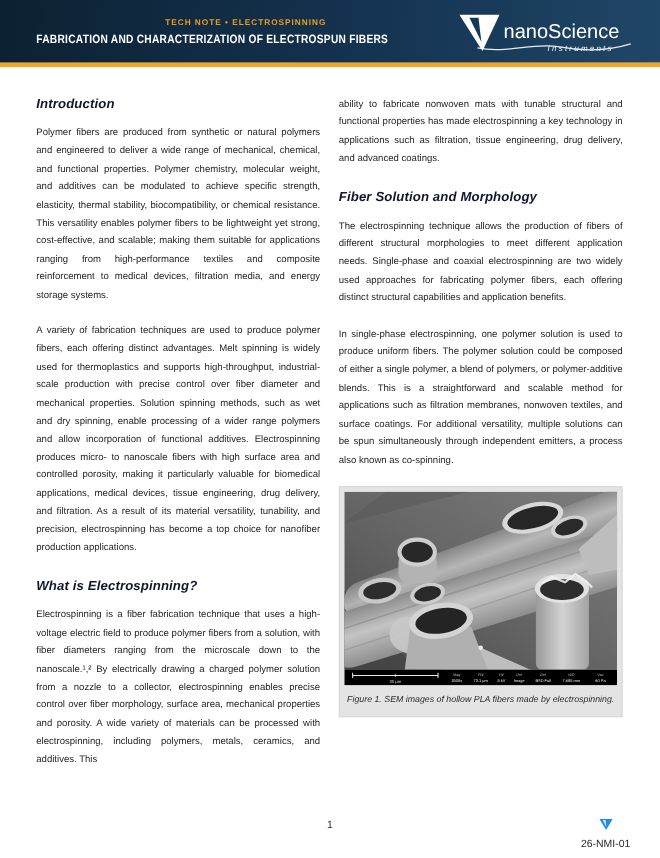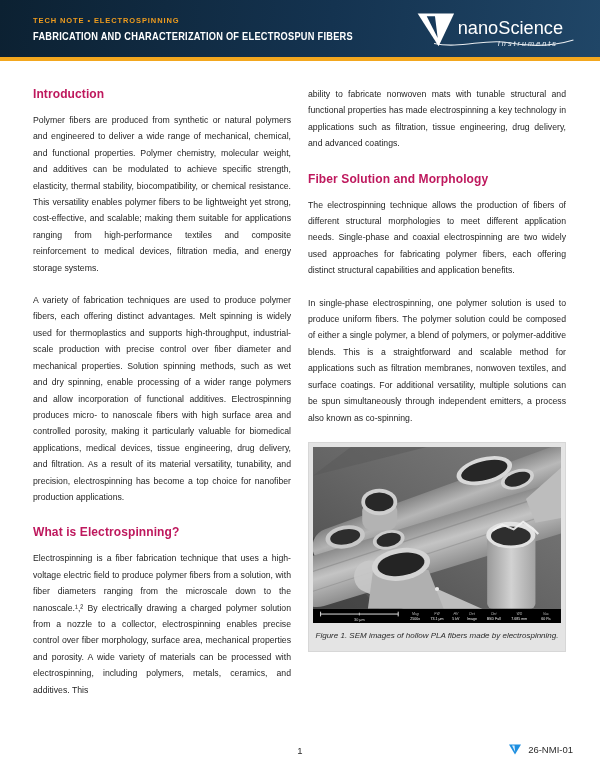--- a/index.html
+++ b/index.html
@@ -7,41 +7,41 @@
   .page { position:relative; width:600px; height:780px; background:#ffffff; overflow:hidden; }
 
   
   .banner {
     position:absolute; top:0; left:0; width:600px; height:61px;
     background:linear-gradient(97deg,#0c2132 0%,#143350 55%,#204667 100%);
     border-bottom:4px solid #F3A71E;
     display:flex; align-items:center; justify-content:space-between;
     padding:0 24px 0 33px; box-sizing:border-box;
   }
-  .banner-text { display:flex; flex-direction:column; }
+  .banner-text { display:flex; flex-direction:column;align-items:center; }
   .eyebrow {
     color:#EE9C1F; font-size:7.5px; font-weight:bold; letter-spacing:0.9px;
     margin-bottom:5px; white-space:nowrap;
   }
   .doc-title {
     color:#ffffff; font-size:11px; font-weight:bold; letter-spacing:0.3px;
     transform:scaleX(0.84); transform-origin:left center; white-space:nowrap;
   }
   .logo-svg { display:block; }
 
   
   .content {
     position:absolute; top:65px; left:0; width:600px;
     padding:21px 33px 0; box-sizing:border-box;
     display:flex; gap:17px;
   }
   .col { width:258px; }
   h2.section-heading {
-    font-size:12px; font-weight:bold; color:#be185d;
-    margin:20px 0 11px; letter-spacing:0.1px;
+    font-size:12px; font-weight:bold; color:#0f172a;
+    margin:20px 0 11px; letter-spacing:0.1px;font-style:italic;
   }
   h2.section-heading.first { margin-top:1px; }
   p.body-text {
     font-size:8.7px; line-height:16.4px; text-align:justify;
     color:#1f1f1f; margin:0 0 16px;
   }
 
   
   .figure-panel {
     margin-top:3px; background:#e4e4e4; padding:4px; border:1px solid #d7d7d7;
@@ -55,21 +55,21 @@
 
   
   .footer { position:absolute; top:745px; left:0; width:600px; height:18px; }
   .page-num {
     position:absolute; left:0; width:600px; text-align:center;
     font-size:9.5px; color:#2b2b2b;
   }
   .doc-id {
     position:absolute; right:27px; top:-1px;
     display:flex; align-items:center; gap:7px;
-    font-size:9.5px; color:#2b2b2b;
+    font-size:9.5px; color:#2b2b2b;flex-direction:column;
   }
 </style>
 </head>
 <body>
 
 <div class="page">
 
   <div class="banner">
     <div class="banner-text">
       <div class="eyebrow">TECH NOTE  •  ELECTROSPINNING</div>

